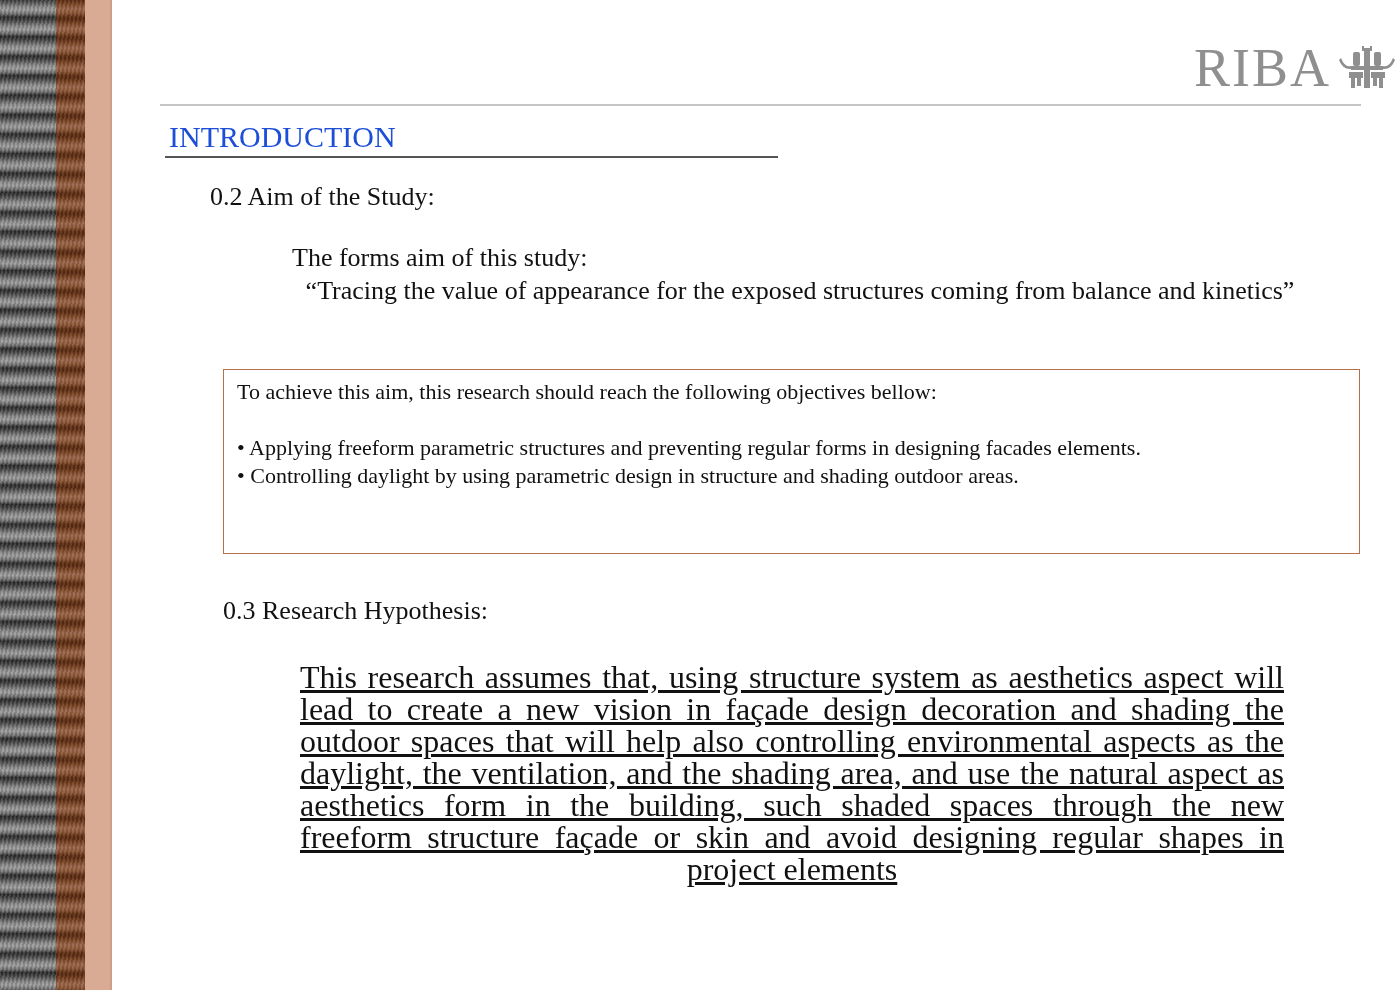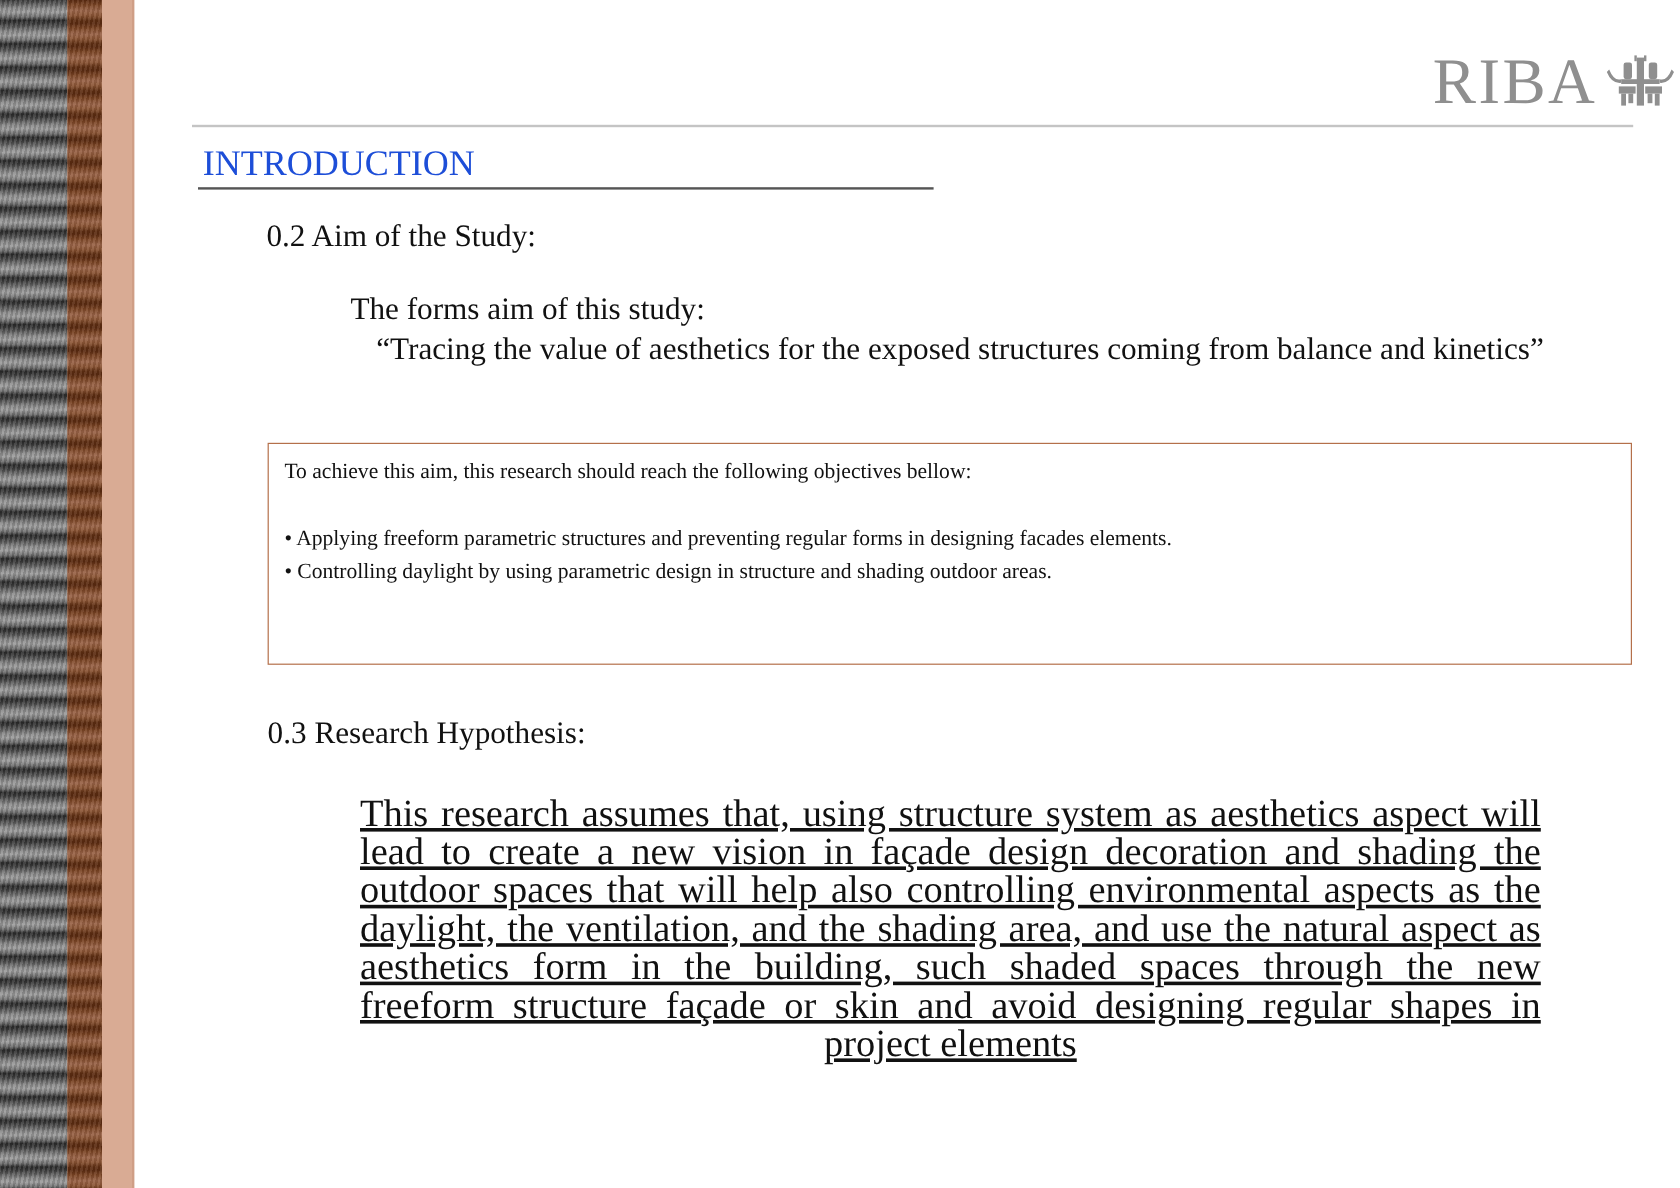--- a/index.html
+++ b/index.html
@@ -54,31 +54,31 @@
 
   .section-title {
     position: absolute; left: 169px; top: 120px;
     font-size: 30px; color: #1d4ed8; letter-spacing: 0px;
   }
   .section-rule {
     position: absolute; left: 165px; top: 156px; width: 613px; height: 2px; background: #555;
   }
 
   .h2 { position: absolute; font-size: 26px; color: #111; }
-  .aim-heading { left: 222px; top: 182px; text-align: right; }
+  .aim-heading { left: 210px; top: 182px; text-align: right; }
   .aim-intro { position: absolute; left: 292px; top: 243px; font-size: 26px; }
   .aim-quote {
     position: absolute; left: 300px; top: 275px; width: 1000px; text-align: center;
     font-size: 26px; line-height: 32px;
   }
 
   .objectives-box {
     position: absolute; left: 223px; top: 369px; width: 1137px; height: 185px;
     border: 1px solid #b4704a; box-sizing: border-box;
-    padding: 8px 13px; font-size: 18px; line-height: 28px;
+    padding: 8px 13px; font-size: 22px; line-height: 28px;
   }
   .objectives-intro { margin-bottom: 28px; }
   .objective { white-space: nowrap; }
 
   .hyp-heading { left: 223px; top: 596px; }
   .hyp-body {
     position: absolute; left: 300px; top: 661px; width: 984px;
     font-size: 32px; line-height: 32px; text-align: justify; text-align-last: center; text-decoration: underline;
   }
 </style>
@@ -113,21 +113,21 @@
     </g>
   </svg>
 </div>
 <div class="header-rule"></div>
 
 <div class="section-title">INTRODUCTION</div>
 <div class="section-rule"></div>
 
 <div class="h2 aim-heading">0.2 Aim of the Study:</div>
 <div class="aim-intro">The forms aim of this study:</div>
-<div class="aim-quote">“Tracing the value of aesthetics for the exposed structures coming from balance and kinetics”</div>
+<div class="aim-quote">“Tracing the value of appearance for the exposed structures coming from balance and kinetics”</div>
 
 <div class="objectives-box">
   <div class="objectives-intro">To achieve this aim, this research should reach the following objectives bellow:</div>
   <div class="objective">• Applying freeform parametric structures and preventing regular forms in designing facades elements.</div>
   <div class="objective">• Controlling daylight by using parametric design in structure and shading outdoor areas.</div>
 </div>
 
 <div class="h2 hyp-heading">0.3 Research Hypothesis:</div>
 <div class="hyp-body">This research assumes that, using structure system as aesthetics aspect will lead to create a new vision in façade design decoration and shading the outdoor spaces that will help also controlling environmental aspects as the daylight, the ventilation, and the shading area, and use the natural aspect as aesthetics form in the building, such shaded spaces through the new freeform structure façade or skin and avoid designing regular shapes in project elements</div>
 

